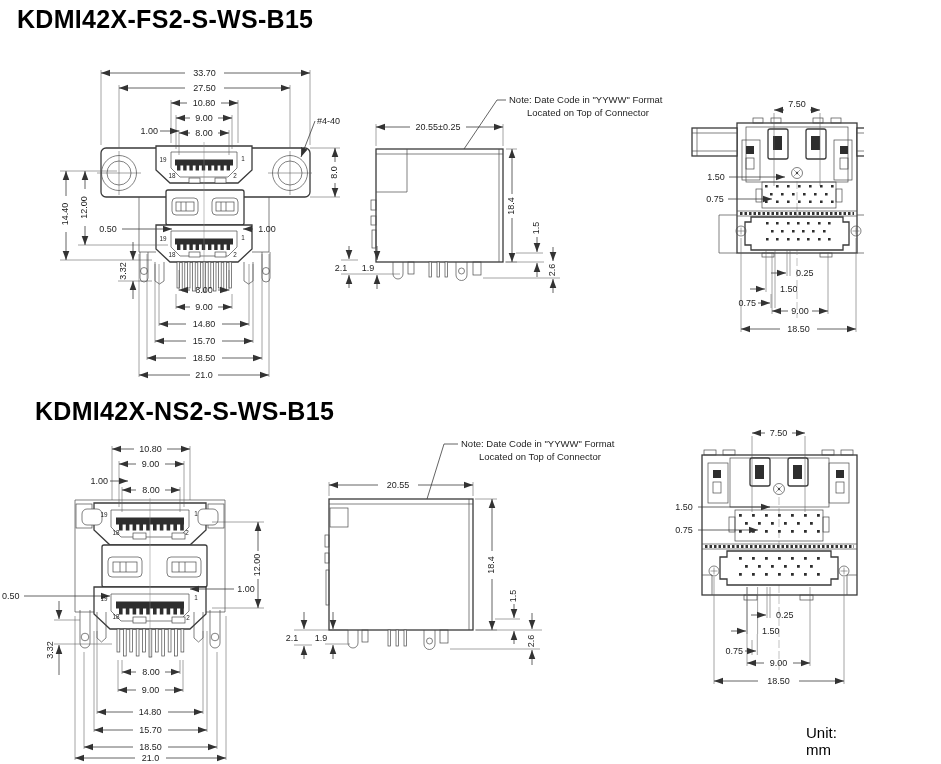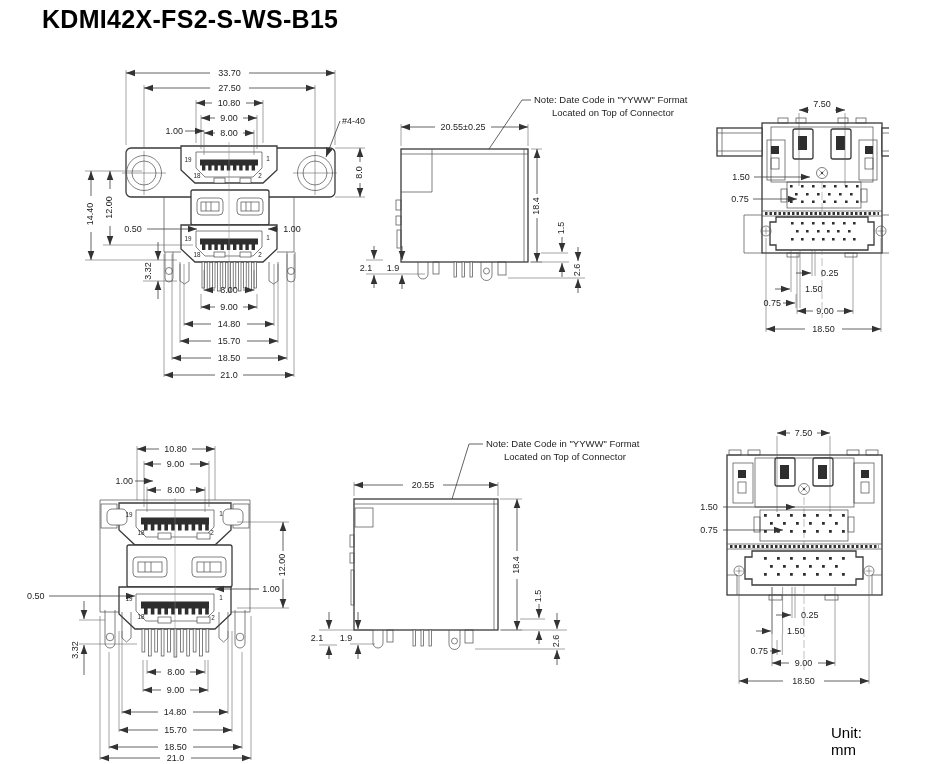--- a/index.html
+++ b/index.html
@@ -1,16 +1,16 @@
 <!DOCTYPE html>
 <html><head>
 <meta charset="utf-8">
 <style>
   html,body{margin:0;padding:0;background:#fff;}
-  #page{position:relative;width:864px;height:764px;background:#fff;font-family:"Liberation Sans",sans-serif;overflow:hidden;margin-left:25px;}
+  #page{position:relative;width:864px;height:764px;background:#fff;font-family:"Liberation Sans",sans-serif;overflow:hidden;}
   .title{position:absolute;font:bold 25px "Liberation Sans",sans-serif;color:#000;letter-spacing:.3px;white-space:nowrap;}
   .unit{position:absolute;font:15px "Liberation Sans",sans-serif;color:#000000;}
   svg{position:absolute;overflow:visible;}
   .ol{fill:#fff;stroke:#3a3a3a;stroke-width:1.3;stroke-linejoin:miter;}
   .olt{fill:none;stroke:#4a4a4a;stroke-width:.7;}
   .olw{fill:#fff;stroke:#4a4a4a;stroke-width:.7;}
   .dk{fill:#2e2e2e;stroke:none;}
   .dl{stroke:#3c3c3c;stroke-width:.8;fill:none;}
   .ext{stroke:#5a5a5a;stroke-width:.55;fill:none;}
   .cl{stroke:#808080;stroke-width:.5;fill:none;}
@@ -26,20 +26,21 @@
 
 <svg width="0" height="0" aria-hidden="true">
       <defs>
 <marker id="arw" viewBox="0 0 10 8" refX="9.3" refY="4" markerWidth="10" markerHeight="8" orient="auto-start-reverse" markerUnits="userSpaceOnUse">
           <path d="M0,0.6 L9.3,4 L0,7.4 Z" fill="#333"></path>
         </marker>
 </defs>
     </svg>
 
 <div class="title" style="left:17px;top:5px">KDMI42X-FS2-S-WS-B15</div>
+<div class="title" style="left:35px;top:397px">KDMI42X-NS2-S-WS-B15</div>
 <div class="unit" style="left:806px;top:724px">Unit: mm</div>
 
 <svg style="left:28px;top:58px" width="322" height="332" viewBox="0 0 322 332">
 <g transform="translate(-28,-58)">
   <g>
     <rect class="ol" x="101" y="148" width="209" height="49" rx="5"></rect>
     <path class="ext" d="M97,173 H141 M119,151 V195 M268,173 H312 M290,151 V195"></path>
     <circle class="olt" cx="119" cy="173" r="17.5"></circle>
           <circle class="olt" cx="119" cy="173" r="12"></circle>
     <circle class="olt" cx="290" cy="173" r="17.5"></circle>

